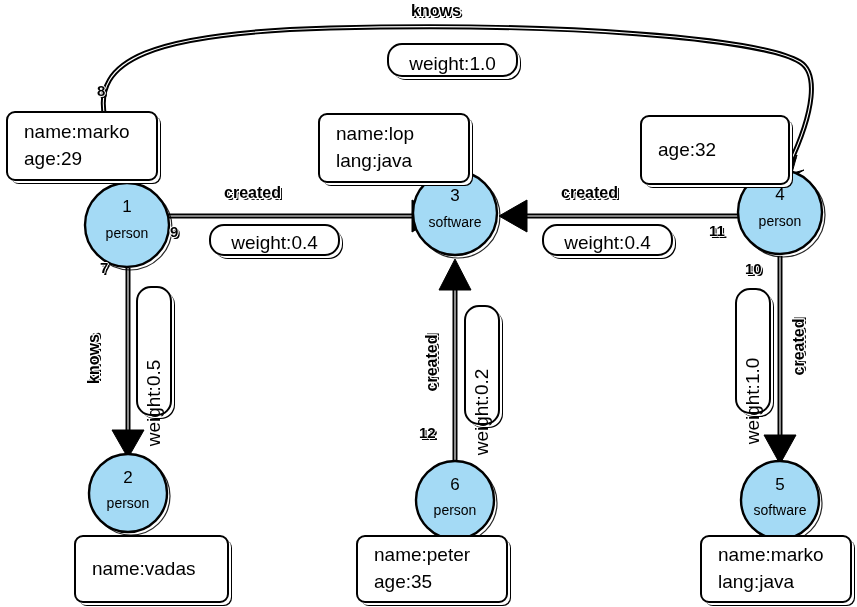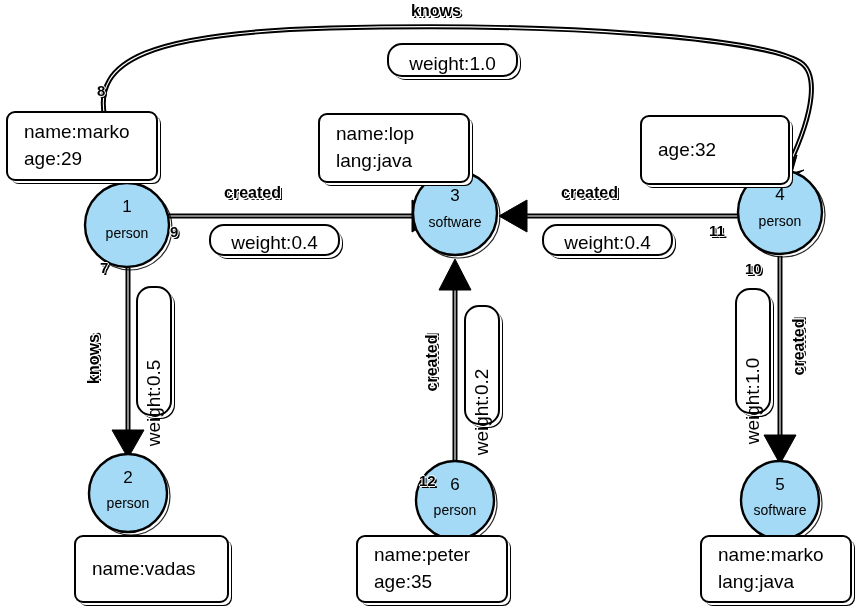--- a/index.html
+++ b/index.html
@@ -290,15 +290,15 @@
   <div class="edge-id" style="left:97px; top:82px;">8</div>
 
   <div class="edge-id" style="left:170px; top:223px;">9</div>
 
   <div class="edge-id" style="left:100px; top:259px;">7</div>
 
   <div class="edge-id" style="left:709px; top:222px;">11</div>
 
   <div class="edge-id" style="left:745px; top:260px;">10</div>
 
-  <div class="edge-id" style="left:419px; top:424px;margin-top:48px;">12</div>
+  <div class="edge-id" style="left:419px; top:424px;">12</div>
 
 </div>
 
 </body></html>

